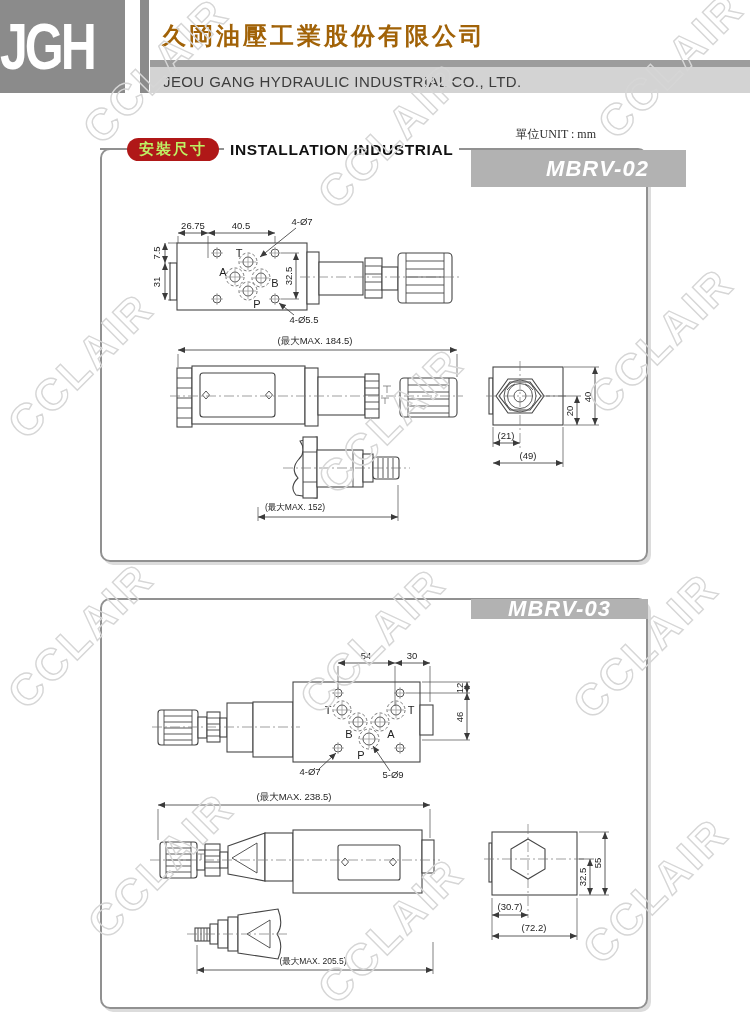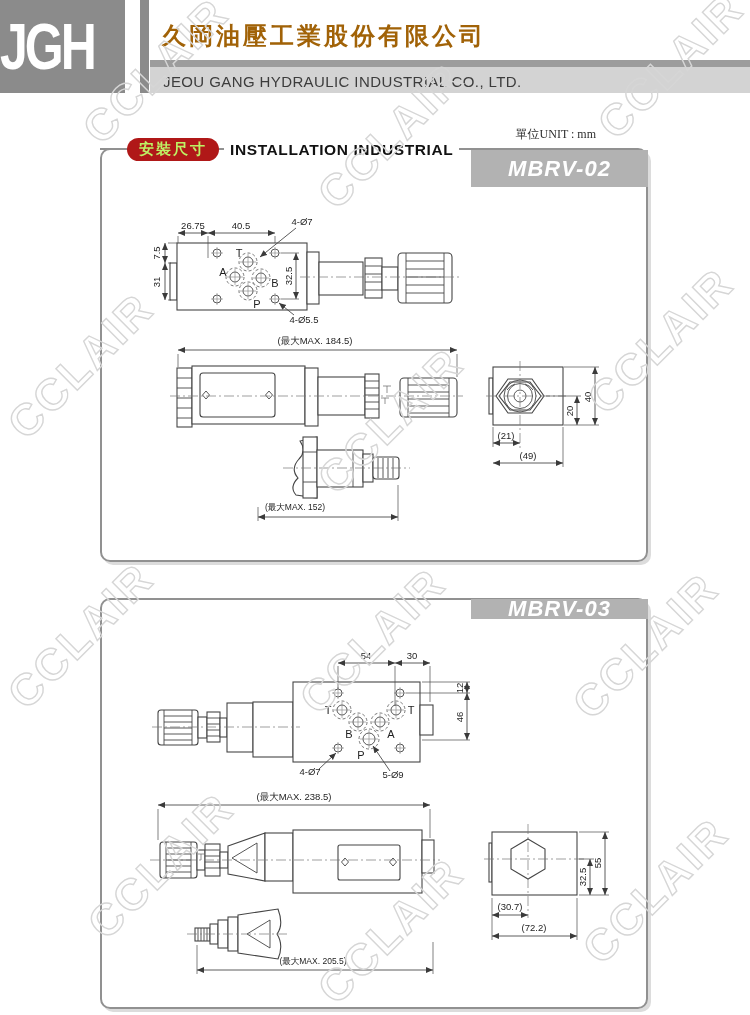--- a/index.html
+++ b/index.html
@@ -27,21 +27,21 @@
              font-weight:bold;color:#111;letter-spacing:.6px;line-height:19px;z-index:2;}
 
   
   .frame{position:absolute;left:100px;width:548px;border:2px solid #919191;border-radius:10px;
          box-shadow:3px 3px 0 #dcdcdc;box-sizing:border-box;z-index:1;}
   .frame1{top:148px;height:414px;}
   .frame2{top:598px;height:411px;}
   .model-badge{position:absolute;left:471px;width:177px;background:var(--badge-gray,#b2b2b2);color:#fff;
                font-weight:bold;font-style:italic;font-size:22px;letter-spacing:1px;
                display:flex;align-items:center;justify-content:center;z-index:3;}
-  .badge1{top:150px;height:37px;}
+  .badge1{top:150px;height:37px;padding-left:38px;}
   .badge2{top:599px;height:20px;}
 
   
   .draw{position:absolute;z-index:2;overflow:visible;}
   .draw text{fill:#1e1e1e;font-size:9.5px;font-family:"Liberation Sans",sans-serif;}
   .draw .plabel{font-size:11px;}
   .draw .small{font-size:8.5px;}
   .geo{fill:#fff;stroke:#454545;stroke-width:1.1;}
   .geoline{stroke:#454545;stroke-width:.9;fill:none;}
   .dim{stroke:#4a4a4a;stroke-width:.9;fill:none;}

